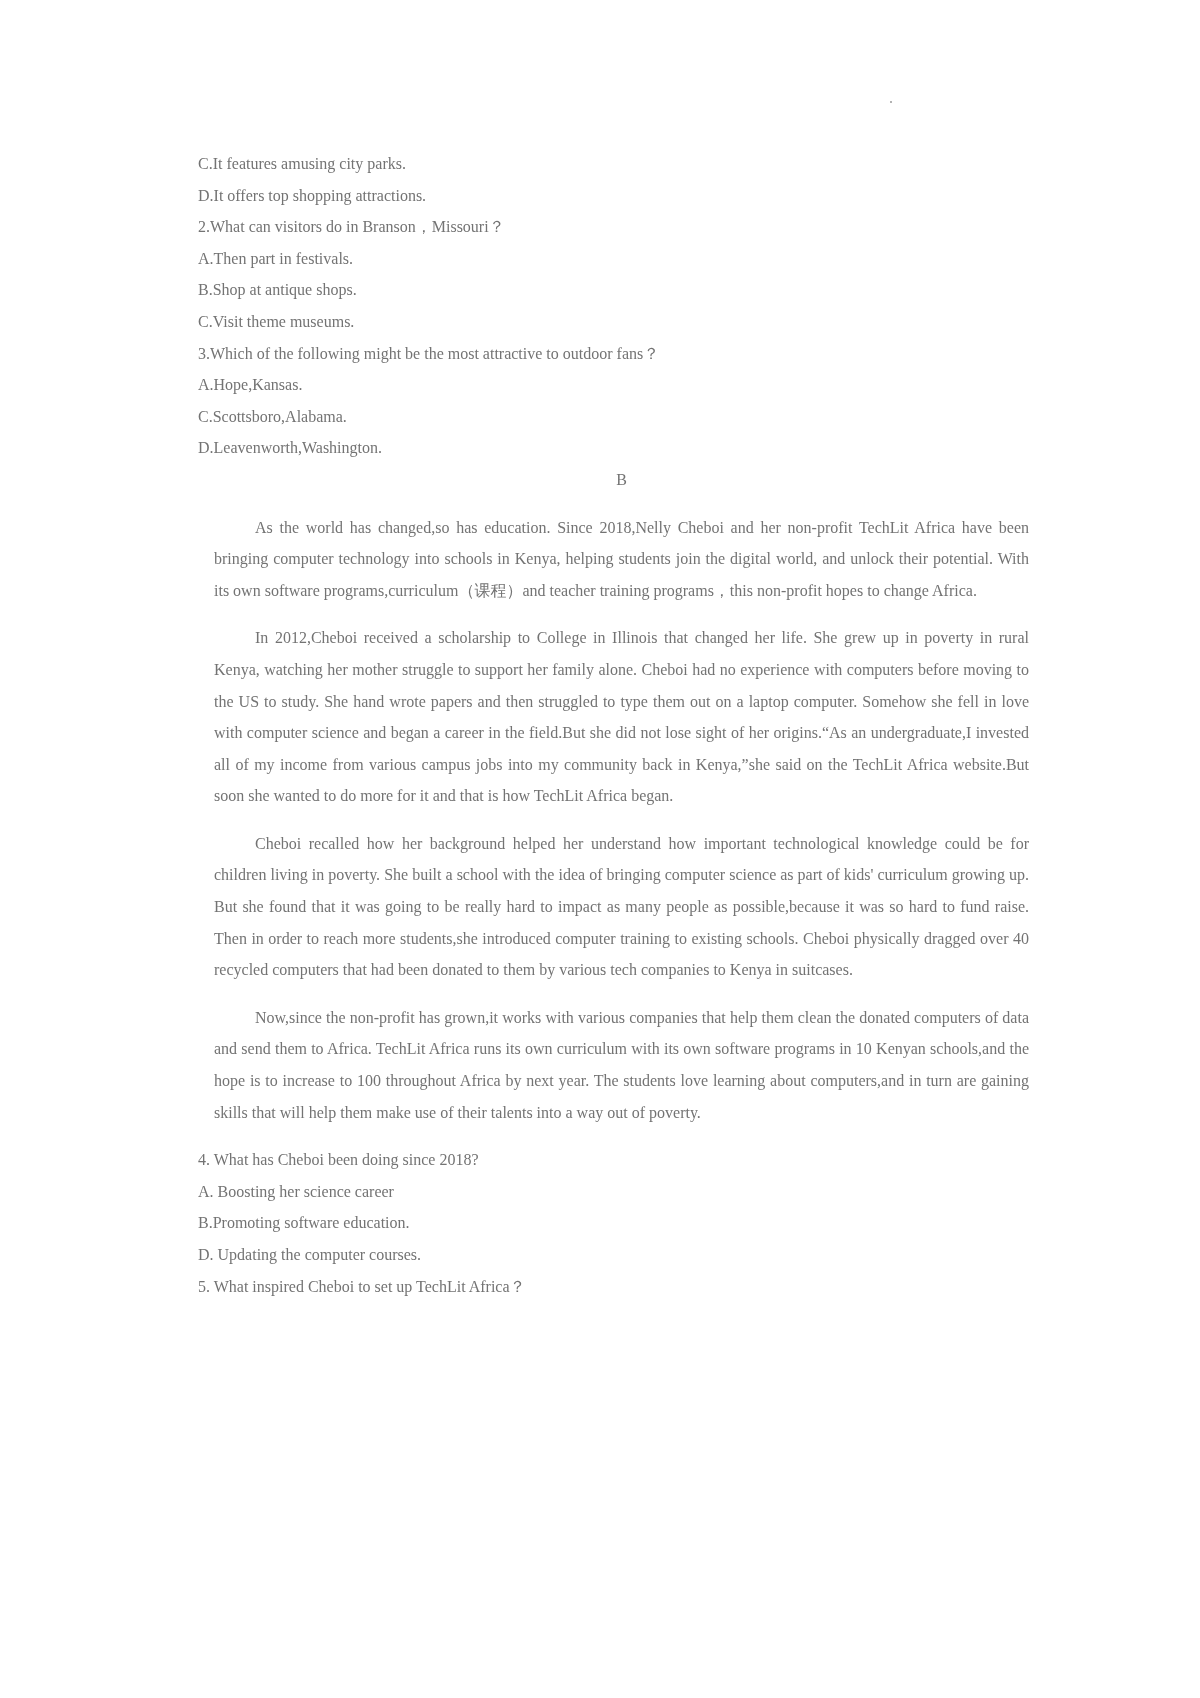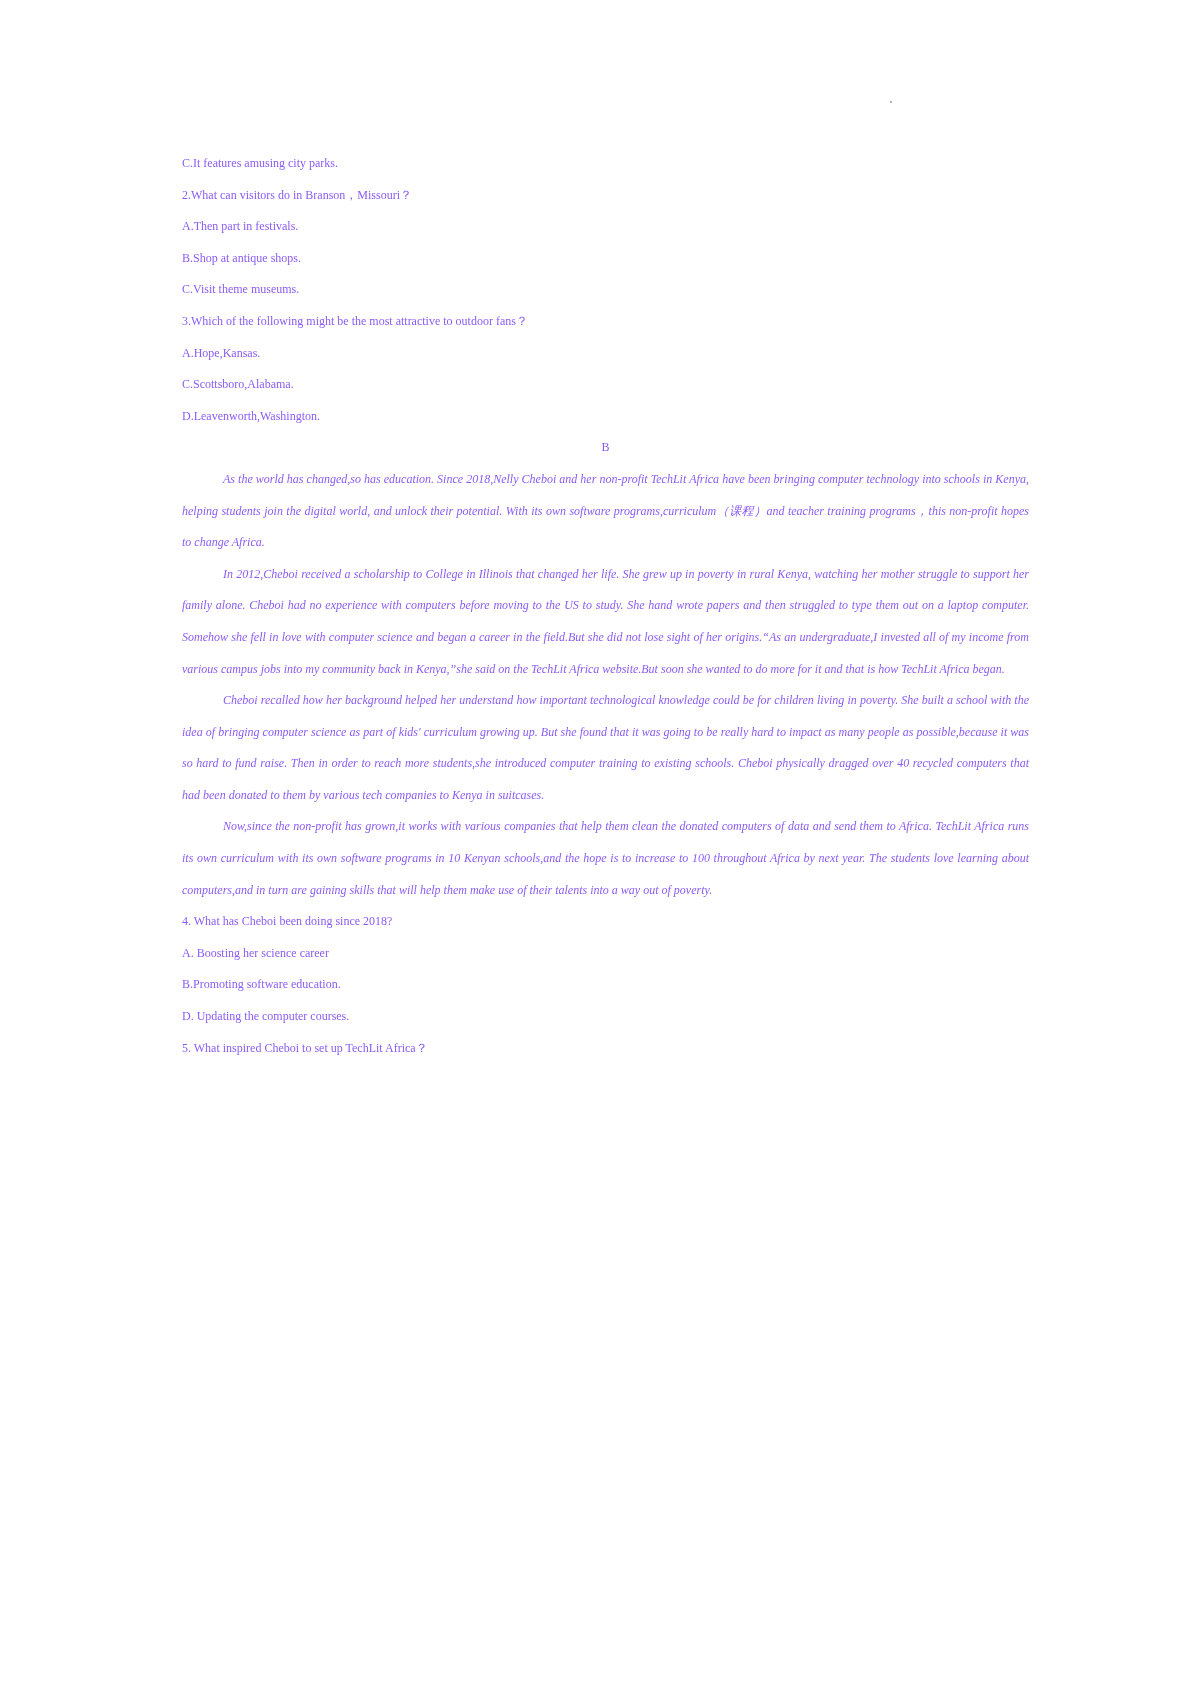--- a/index.html
+++ b/index.html
@@ -1,41 +1,42 @@
 <!DOCTYPE html>
 <html><head>
   <meta charset="utf-8">
   <style>
     html, body { margin: 0; padding: 0; background: #ffffff; }
     body { width: 1200px; height: 1698px; position: relative; overflow: hidden; }
     .page {
       position: absolute;
-      left: 182px;
+      left: 198px;
       top: 148px;
       width: 847px;
       font-family: "Liberation Serif", "DejaVu Serif", serif;
-      font-size: 12px;
+      font-size: 16px;
       line-height: 31.6px;
-      color: #8b5cf6;
+      color: #737373;
     }
     .line { white-space: nowrap; margin: 0; }
     .heading { text-align: center; margin: 0; }
-    .para { margin: 0; text-indent: 41px; text-align: justify; font-style: italic; }
+    .para { margin: 16px; text-indent: 41px; text-align: justify; }
     .dot {
       position: absolute; left: 890px; top: 101px;
       width: 2px; height: 2px; background: #9a9a9a; border-radius: 1px;
     }
   </style>
 </head>
 <body>
 
 <div class="dot"></div>
 
 <div class="page">
   <p class="line">C.It features amusing city parks.</p>
+  <p class="line">D.It offers top shopping attractions.</p>
 
   <p class="line">2.What can visitors do in Branson，Missouri？</p>
   <p class="line">A.Then part in festivals.</p>
   <p class="line">B.Shop at antique shops.</p>
   <p class="line">C.Visit theme museums.</p>
 
   <p class="line">3.Which of the following might be the most attractive to outdoor fans？</p>
   <p class="line">A.Hope,Kansas.</p>
   <p class="line">C.Scottsboro,Alabama.</p>
   <p class="line">D.Leavenworth,Washington.</p>

